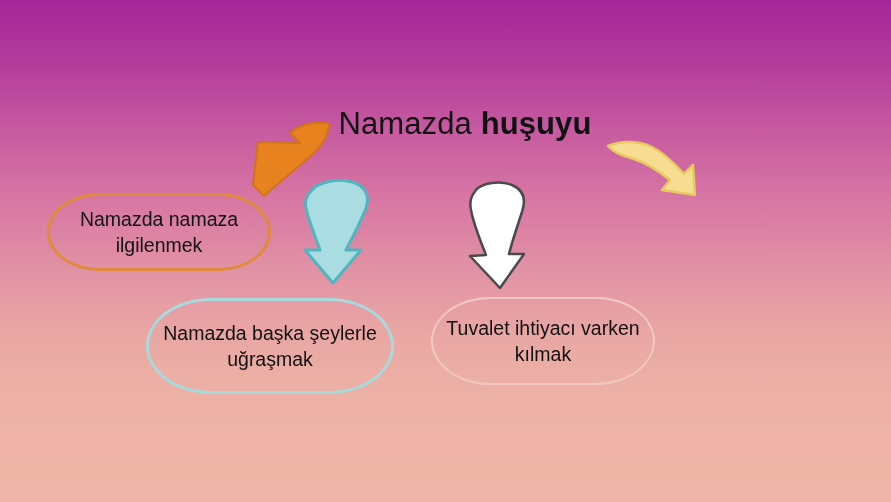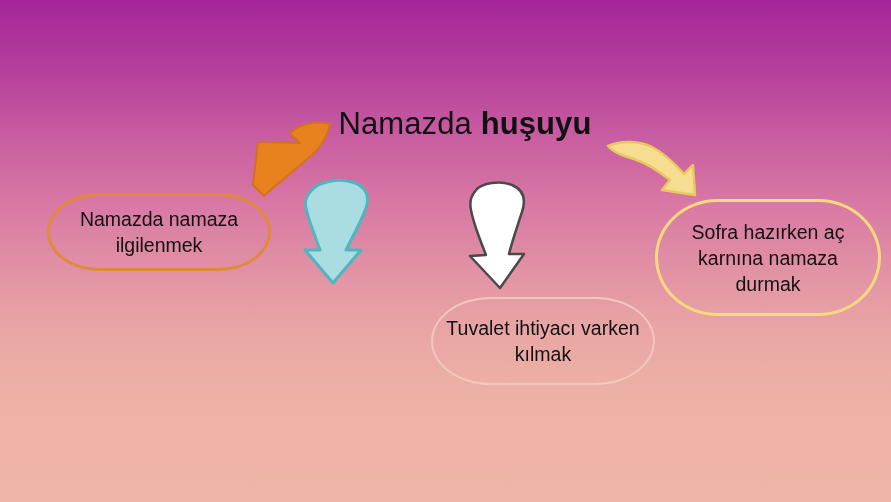--- a/index.html
+++ b/index.html
@@ -159,22 +159,22 @@
                L 670 180
                C 660 172, 646 163, 634 159
                C 624 156, 614 153, 608 146 Z" fill="#f7dd92" stroke="#e8c95e" stroke-width="2.5" stroke-linejoin="round"></path>
     </g>
   </svg>
 
   <div class="node n-left">
     <span>Namazda namaza ilgilenmek</span>
   </div>
 
+  <div class="node n-mid1">
+    <span>Namazda başka şeylerle uğraşmak</span>
+  </div>
 
   <div class="node n-mid2">
     <span>Tuvalet ihtiyacı varken kılmak</span>
   </div>
 
-  <div class="node n-right">
-    <span>Sofra hazırken aç karnına namaza durmak</span>
-  </div>
 
 </div>
 
 </body></html>

